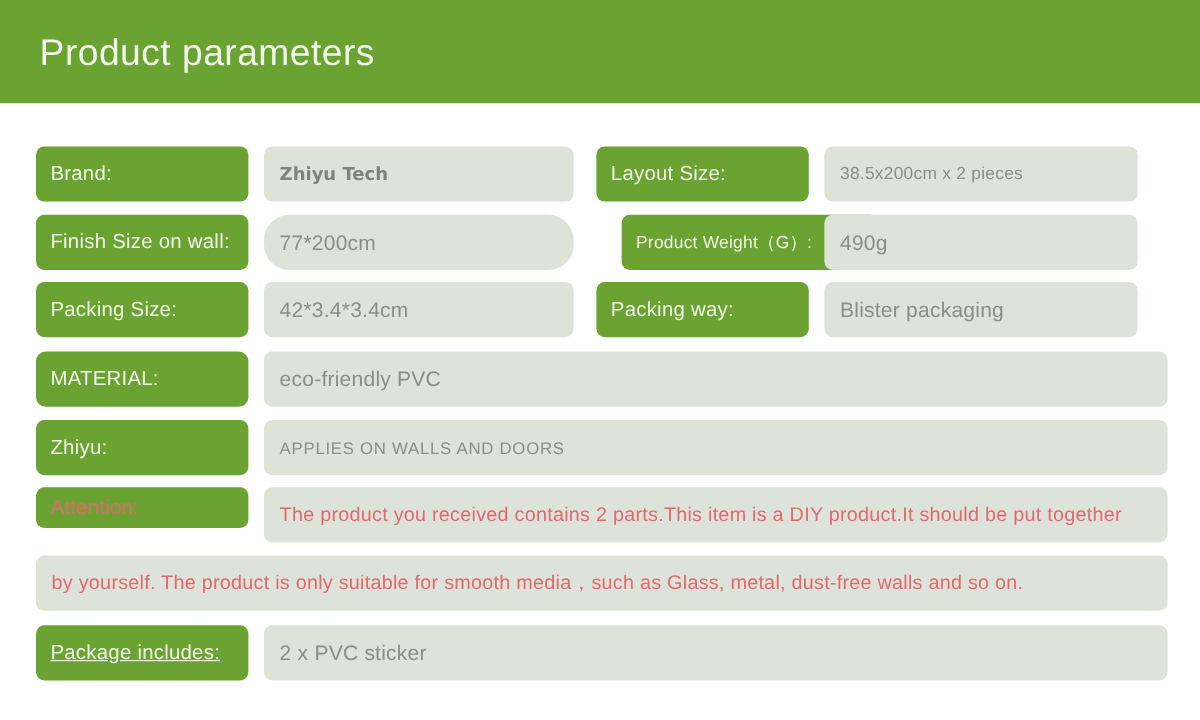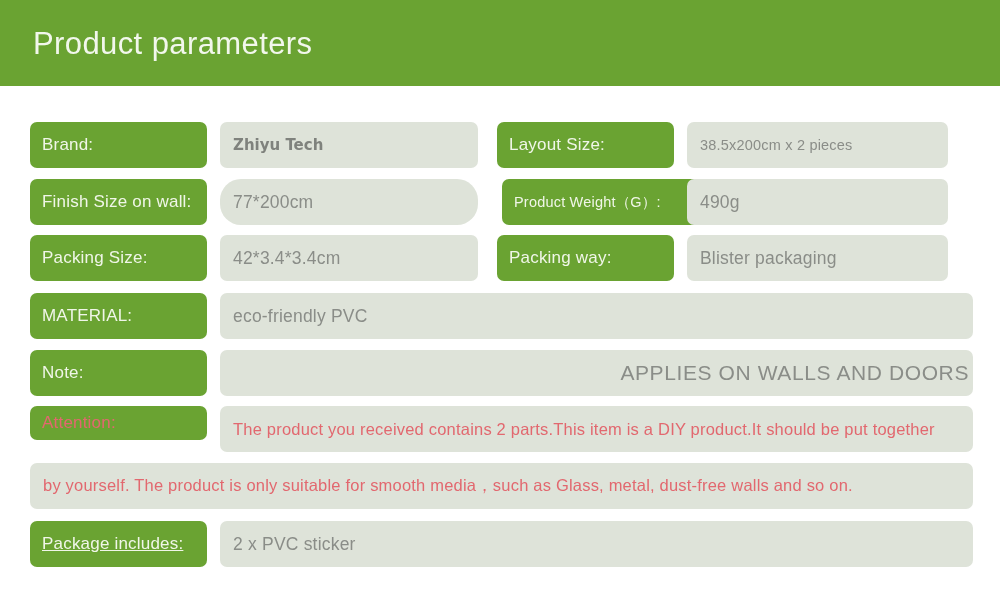--- a/index.html
+++ b/index.html
@@ -102,23 +102,22 @@
     color: #7f827d;
   }
   .value.tiny {
     font-size: 14.5px;
   }
   .value.red {
     color: #e2686f;
     font-size: 16.5px;
   }
   .value.caps {
-    font-size: 21px;
+    font-size: 14px;
     letter-spacing: 0.6px;
-    justify-content: flex-end;
   }
 
   .overflow-text {
     display: block;
     white-space: nowrap;
   }
 </style>
 </head>
 <body>
 
@@ -147,21 +146,21 @@
     </div>
 
     <div class="row" style="top:93px;height:46px;">
       <div class="cell label" style="left:30px;top:0;width:177px;height:46px;">
         <span>Finish Size on wall:</span>
       </div>
       <div class="cell value" style="left:220px;top:0;width:258px;height:46px;border-radius:21px;">
         <span>77*200cm</span>
       </div>
 
-      <div class="cell label small" style="left:502px;top:0;width:214px;height:46px;">
+      <div class="cell label small" style="left:518px;top:0;width:214px;height:46px;">
         <span>Product Weight（G）:</span>
       </div>
       <div class="cell value" style="left:687px;top:0;width:261px;height:46px;">
         <span>490g</span>
       </div>
     </div>
 
     <div class="row" style="top:149px;height:46px;">
       <div class="cell label" style="left:30px;top:0;width:177px;height:46px;">
         <span>Packing Size:</span>
@@ -172,31 +171,31 @@
 
       <div class="cell label" style="left:497px;top:0;width:177px;height:46px;">
         <span>Packing way:</span>
       </div>
       <div class="cell value" style="left:687px;top:0;width:261px;height:46px;">
         <span>Blister packaging</span>
       </div>
     </div>
 
     <div class="row" style="top:207px;height:46px;">
-      <div class="cell label" style="left:30px;top:0;width:177px;height:46px;">
+      <div class="cell label" style="left:30px;top:0;width:177px;height:46px;border-radius:8px;">
         <span>MATERIAL:</span>
       </div>
       <div class="cell value" style="left:220px;top:0;width:753px;height:46px;">
         <span>eco-friendly PVC</span>
       </div>
     </div>
 
     <div class="row" style="top:264px;height:46px;">
       <div class="cell label" style="left:30px;top:0;width:177px;height:46px;">
-        <span>Note:</span>
+        <span>Zhiyu:</span>
       </div>
       <div class="cell value caps" style="left:220px;top:0;width:753px;height:46px;">
         <span>APPLIES ON WALLS AND DOORS</span>
       </div>
     </div>
 
     <div class="row" style="top:320px;height:46px;">
       <div class="cell label attention" style="left:30px;top:0;width:177px;height:34px;">
         <span>Attention:</span>
       </div>

